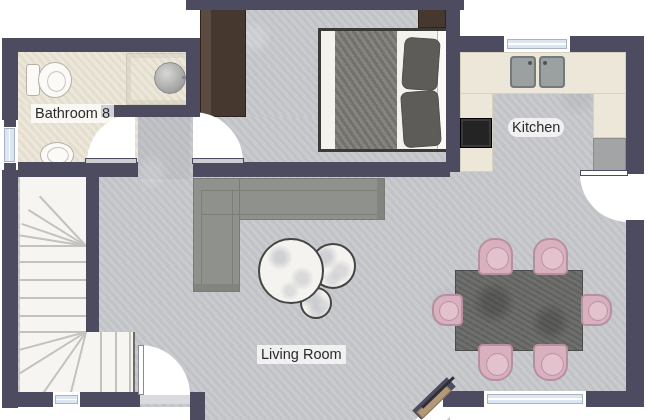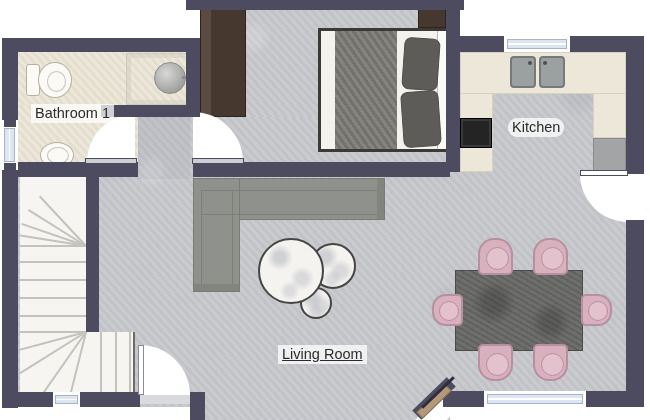--- a/index.html
+++ b/index.html
@@ -191,17 +191,17 @@
   <div class="pane" style="left:487px;top:394px;width:96px;height:10px;background-image:linear-gradient(to bottom, transparent 42%, #fff 42% 58%, transparent 58%);"></div>
 
   <div class="leaf" style="left:85px;top:158px;width:52px;height:6px;"></div>
   <div class="leaf" style="left:192px;top:158px;width:52px;height:6px;"></div>
   <div class="a" style="left:140px;top:395px;width:50px;height:9px;background:var(--threshold);"></div>
   <div class="a" style="left:138px;top:345px;width:6px;height:50px;background:#fff;border:1px solid #8a8a94;box-sizing:border-box;"></div>
   <div class="leaf" style="left:580px;top:170px;width:48px;height:6px;background:#fff;"></div>
   <div class="a" style="left:414px;top:397px;width:40px;height:9px;background:var(--door_wood);border:1px solid #8a7458;box-sizing:border-box;transform:rotate(-44deg);"></div>
   <div class="a" style="left:416px;top:391px;width:44px;height:3px;background:#2e2d38;transform:rotate(-44deg);"></div>
 
-  <div class="chip" style="left:31px;top:104px;">Bathroom 1</div>
+  <div class="chip" style="left:31px;top:104px;">Bathroom 8</div>
   <div class="chip" style="left:508px;top:118px;border-radius:9px;">Kitchen</div>
-  <div class="chip" style="left:278px;top:345px;text-decoration:underline;">Living Room</div>
+  <div class="chip" style="left:257px;top:345px;">Living Room</div>
 
 </div>
 
 </body></html>

